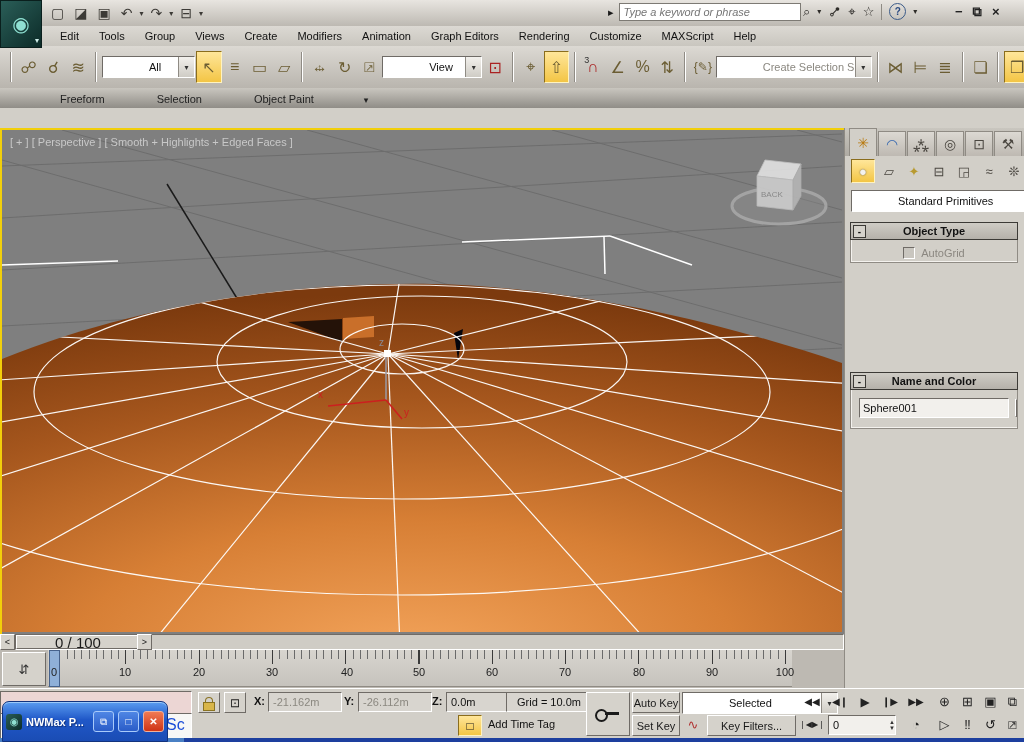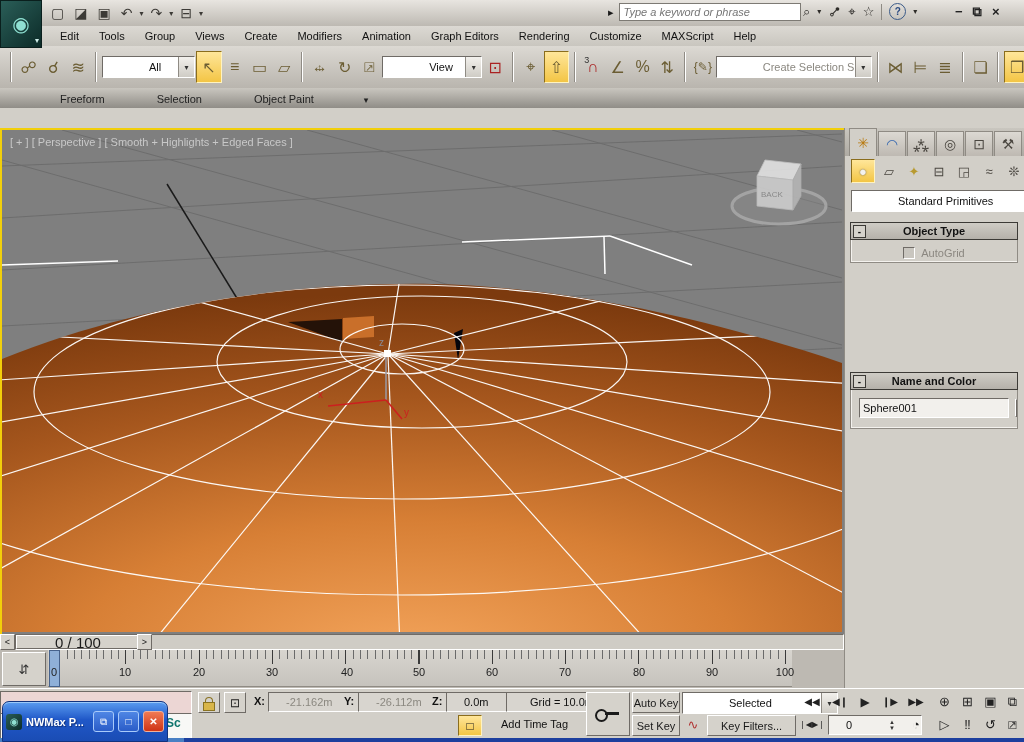--- a/index.html
+++ b/index.html
@@ -75,27 +75,27 @@
   .ruler{position:absolute;left:48px;top:0;width:744px;height:36px;
     background:
       repeating-linear-gradient(90deg,#3a3a3a 0 1px,transparent 1px 73.3px) 4px 0/744px 14px no-repeat,
       repeating-linear-gradient(90deg,#6a6a6a 0 1px,transparent 1px 7.33px) 4px 0/744px 9px no-repeat,
       linear-gradient(#d8d5cf,#c6c3bd);
     border-bottom:1px solid #8f8b84;}
   .rlabel{position:absolute;top:16px;transform:translateX(-50%);font-size:11px;color:#222;}
   .fmarker{position:absolute;left:1px;top:0;width:9px;height:35px;background:#8fb0d8;border:1px solid #46628c;}
   
   .statusbar{left:0;top:688px;width:1024px;height:50px;background:#d2cfc8;border-top:1px solid #fff;}
-  .fld{position:absolute;height:18px;border:1px solid;border-color:#6f6b66 #fff #fff #6f6b66;background:#d8d5cf;display:flex;align-items:center;padding:0 17px;color:#111;}
+  .fld{position:absolute;height:18px;border:1px solid;border-color:#6f6b66 #fff #fff #6f6b66;background:#d8d5cf;display:flex;align-items:center;padding:0 4px;color:#111;}
   .fld.gray{color:#8b8880;}
   .lbl{position:absolute;font-weight:bold;color:#111;}
   .sbtn{position:absolute;font-size:10px;color:#222;}
   .pink{position:absolute;left:0;top:2px;width:190px;height:22px;background:#ecd6d4;border:1px solid;border-color:#6f6b66 #fff #fff #6f6b66;}
   .white{position:absolute;left:0;top:24px;width:190px;height:24px;background:#f8f8f6;border:1px solid;border-color:#6f6b66 #fff #fff #6f6b66;}
-  .sc{position:absolute;left:166px;top:27px;color:#0f766e;font-weight:bold;font-size:12px;}
+  .sc{position:absolute;left:166px;top:27px;color:#1d4ed8;font-weight:normal;font-size:16px;}
   .keyglyph{width:26px;height:12px;position:relative;}
   .keyglyph .ring{position:absolute;left:0;top:1px;width:9px;height:9px;border:2px solid #1a1a1a;border-radius:50%;}
   .keyglyph .bar{position:absolute;left:10px;top:4px;width:14px;height:3px;background:#1a1a1a;}
   .lockg{position:relative;width:12px;height:12px;}
   .lockg .sh{position:absolute;left:2px;top:0;width:6px;height:6px;border:1.5px solid #8a7322;border-bottom:none;border-radius:4px 4px 0 0;}
   .lockg .bd{position:absolute;left:0;top:5px;width:10px;height:7px;background:#d9b64a;border:1px solid #8a7322;}
   
   .bottomstrip{left:0;top:738px;width:1024px;height:4px;background:linear-gradient(90deg,#4a80c4 0 18%,#1d3f9e 18% 100%);}
   .nwmax{left:2px;top:701px;width:158px;height:39px;border-radius:7px 7px 0 0;background:linear-gradient(#5a9cf0,#2058c8 45%,#1a4cb4);border:1px solid #12337e;box-shadow:inset 0 1px 0 #9ccafa;display:flex;align-items:center;padding:0 3px;gap:4px;z-index:40;}
   .nwlogo{width:16px;height:16px;border-radius:3px;background:linear-gradient(135deg,#2a5e58,#0c2b28);color:#8fe0d2;font-size:10px;display:flex;align-items:center;justify-content:center;flex:none;}

